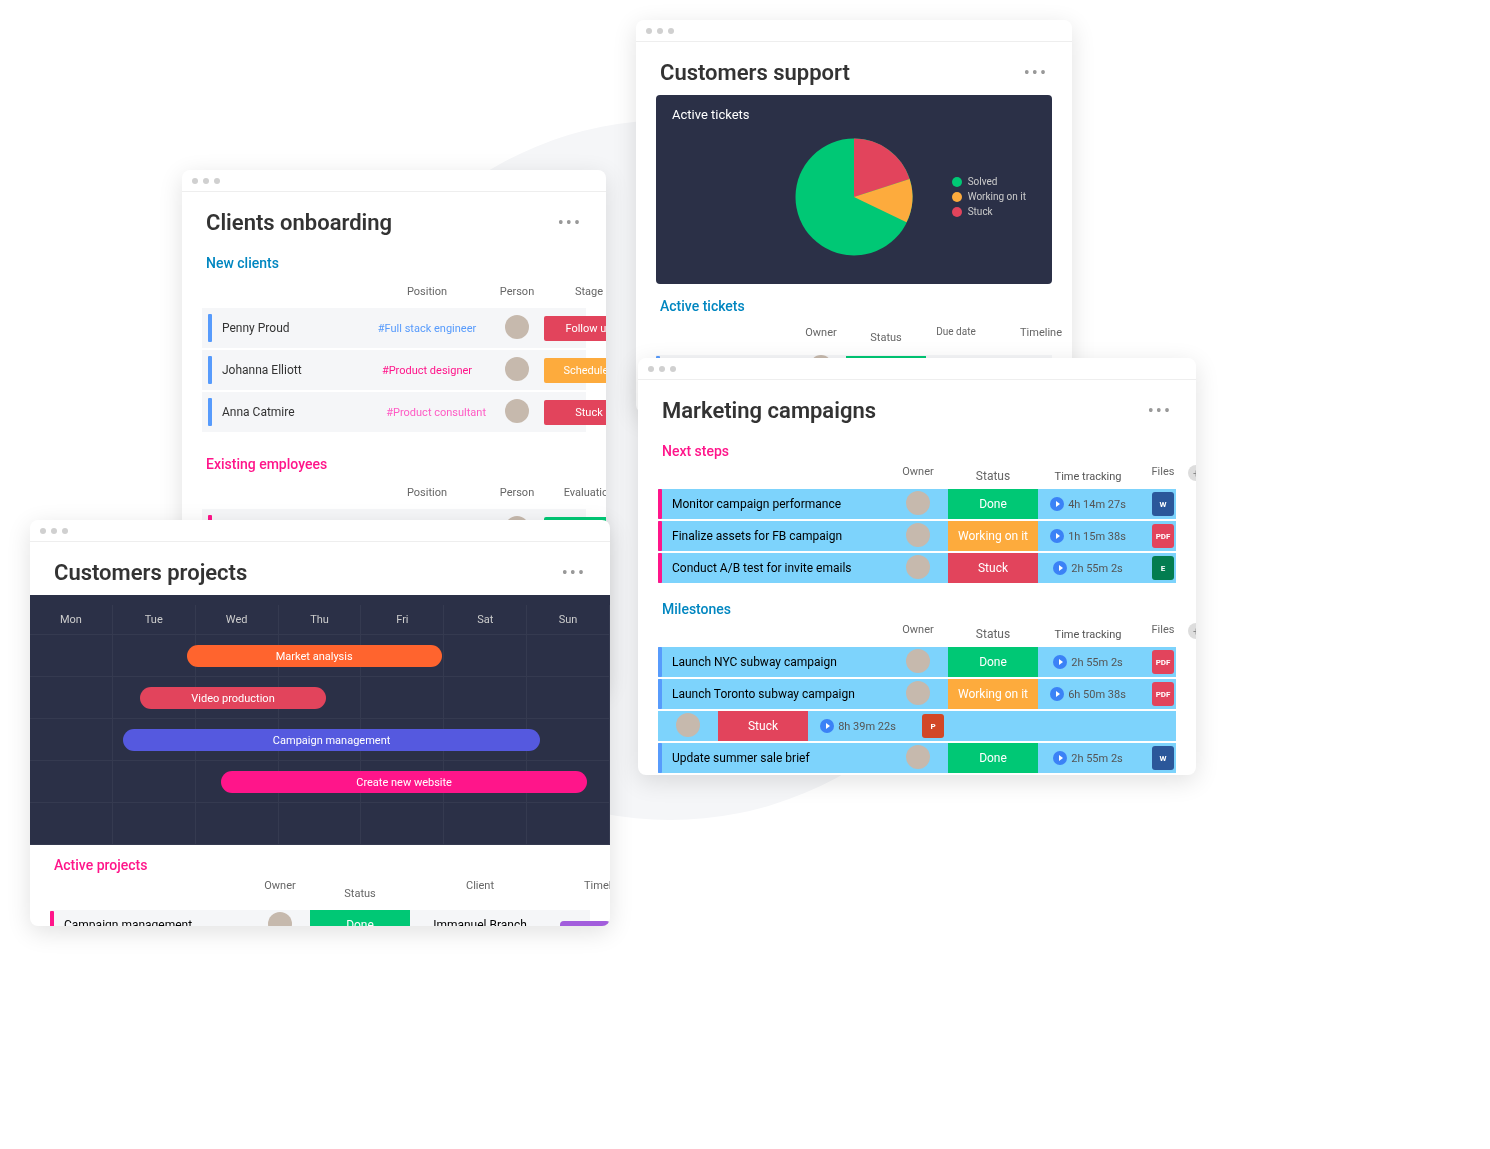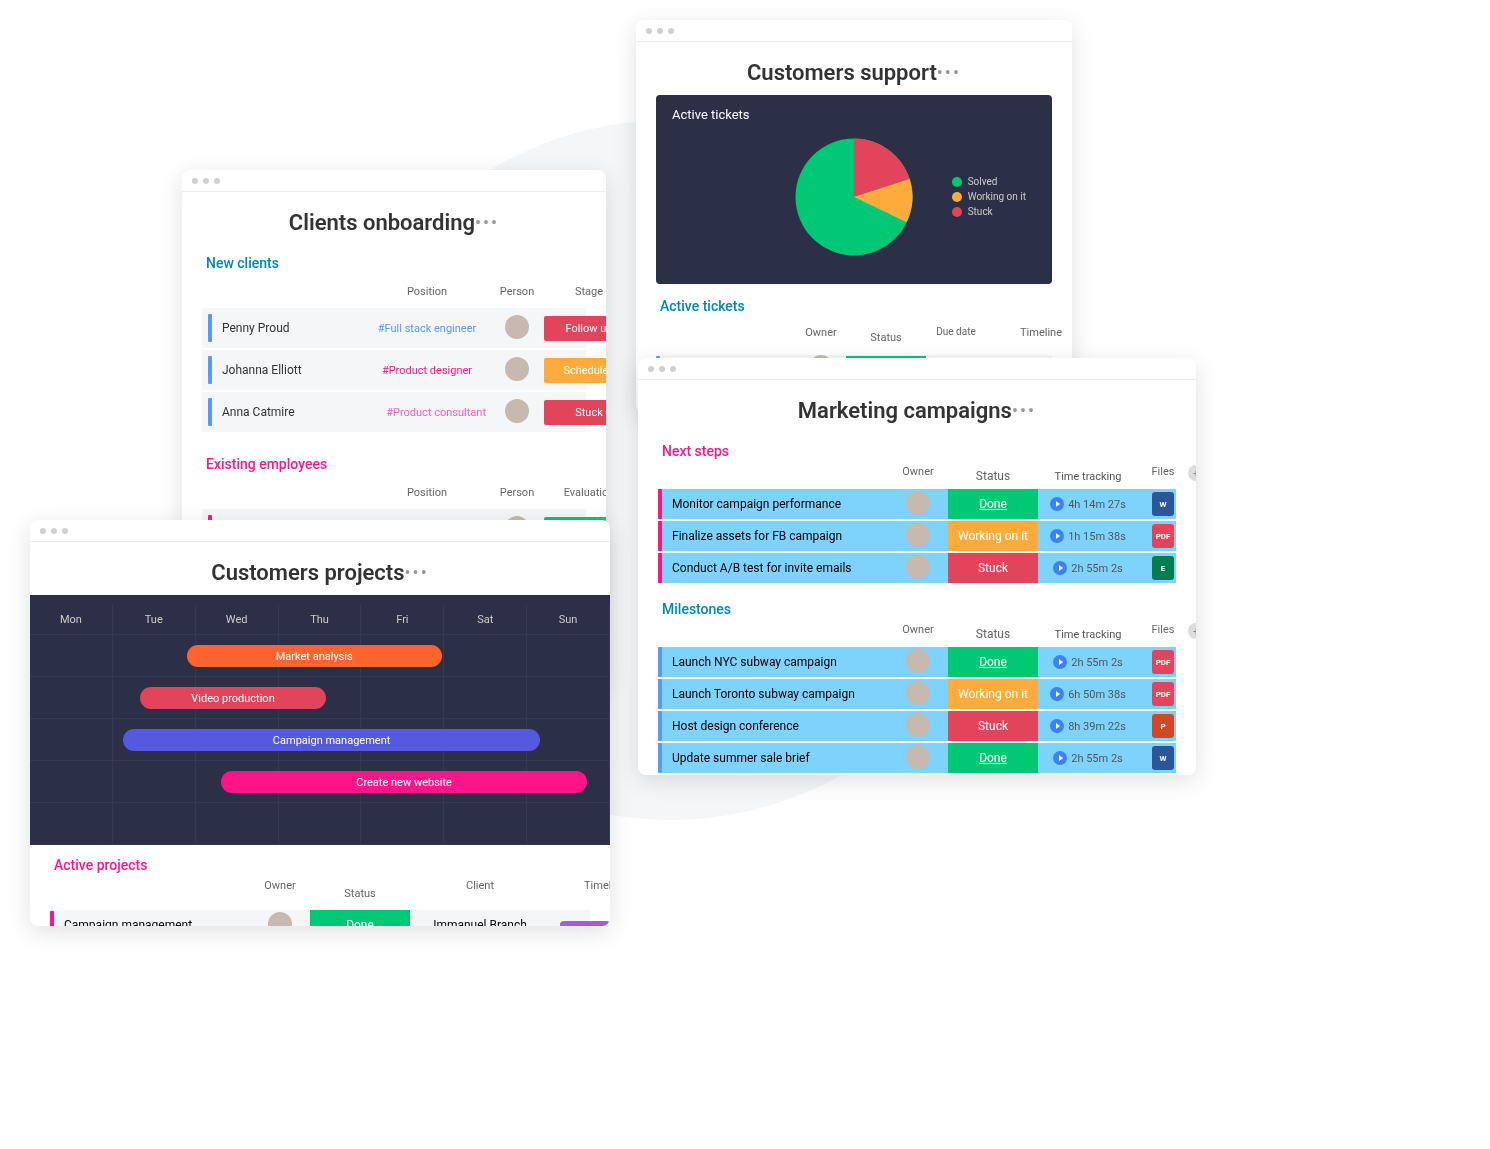--- a/index.html
+++ b/index.html
@@ -25,21 +25,21 @@
   box-shadow: 0 6px 24px rgba(0,0,0,0.12);
   overflow: hidden;
 }
 .card-titlebar {
   height: 22px;
   border-bottom: 1px solid #eee;
   display:flex; align-items:center; padding-left:10px; gap:5px;
 }
 .tb-dot { width:6px; height:6px; border-radius:50%; background:#d0d0d0; }
 .card-header {
-  display:flex; align-items:center; justify-content:center;
+  display:flex; align-items:center; justify-content:space-between;
   padding: 18px 24px 10px 24px;
 }
 .card-title { font-size:22px; font-weight:600; color:#333; }
 .more-dots { color:#999; font-size:18px; letter-spacing:2px; cursor:pointer; }
 .section-label { font-size:14px; font-weight:500; padding:10px 24px 6px 24px; }
 .sect-blue { color:#0086c0; }
 .sect-pink { color:#ff158a; }
 .tbl { width:100%; padding:0 20px 14px 20px; }
 .tbl-head { display:flex; font-size:11px; color:#666; align-items:center; }
 .tbl-row { display:flex; font-size:12px; color:#333; background:#f5f6f8; margin-top:2px; align-items:center; }
@@ -47,21 +47,21 @@
 .cell-name { flex:0 0 160px; text-align:left; display:flex; align-items:center; }
 .left-bar { width:4px; height:28px; margin-right:10px; border-radius:1px; }
 .bar-blue { background:#579bfc; }
 .bar-pink { background:#ff158a; }
 .cell-pos { flex:0 0 130px; font-size:11px; }
 .pos-link { color:#579bfc; } .pos-pink{color:#ff158a;} .pos-dkpink{color:#ff5ac4;text-align:right;} .pos-orange{color:#fdab3d;}
 .cell-person { flex:0 0 50px; }
 .avatar { width:24px; height:24px; border-radius:50%; display:inline-block; background:#c6b9ad; }
 .cell-stage { flex:0 0 90px; color:#fff; border-radius:2px; font-size:11px; margin:2px; }
 .st-follow { background:#e2445c; } .st-sched{background:#fdab3d;} .st-stuck{background:#e2445c;}
-.st-complete{background:#00c875;} .st-done{background:#00c875;text-decoration:underline;} .st-work{background:#fdab3d;}
+.st-complete{background:#00c875;} .st-done{background:#00c875;} .st-work{background:#fdab3d;}
 .st-solved{background:#00c875;}
 .plus-col { flex:0 0 24px; }
 .plus-ic{ width:16px;height:16px;border-radius:50%;background:#ddd;color:#888;font-size:11px;display:inline-flex;align-items:center;justify-content:center;}
 
 .support-chart { background:#2b3047; margin:0 20px; border-radius:4px; padding:12px 16px; }
 .chart-title{ color:#fff; font-size:13px; }
 .chart-body{ display:flex; align-items:center; justify-content:center; position:relative; height:150px;}
 .pie-wrap{ position:relative; width:130px; height:130px; }
 .legend{ position:absolute; right:10px; top:50px; }
 .legend-item{ display:flex; align-items:center; gap:6px; font-size:10px; color:#ccc; margin:4px 0;}
@@ -489,24 +489,20 @@
     <div class="mk-own"><span class="avatar"></span></div>
     <div class="mk-stat st-work">Working on it</div>
     <div class="mk-time">
           <span class="play-ic"></span>
           <span>6h 50m 38s</span>
         </div>
     <div class="mk-file"><span class="file-ic f-pdf">PDF</span></div>
     <div class="mk-extra"></div>
   </div>
       <div class="mk-row">
-    <div class="mk-name">
-          <span class="left-bar bar-blue" style="height:30px"></span>
-          <span>Host design conference</span>
-        </div>
     <div class="mk-own"><span class="avatar"></span></div>
     <div class="mk-stat st-stuck">Stuck</div>
     <div class="mk-time">
           <span class="play-ic"></span>
           <span>8h 39m 22s</span>
         </div>
     <div class="mk-file"><span class="file-ic f-pp">P</span></div>
     <div class="mk-extra"></div>
   </div>
       <div class="mk-row">

